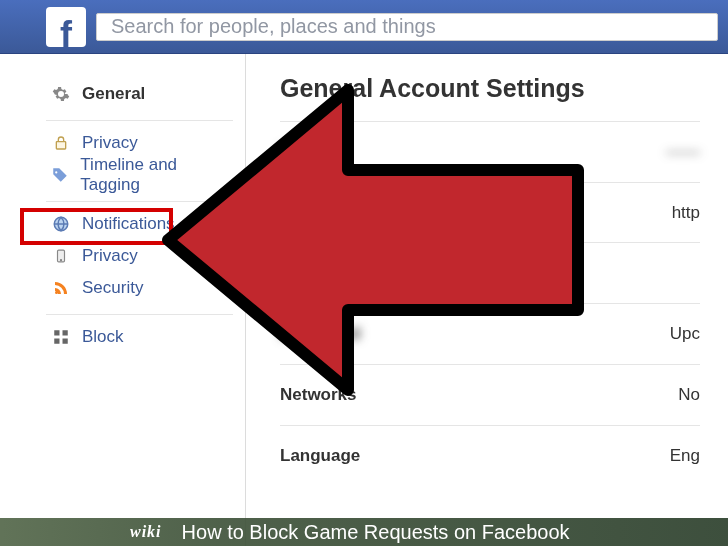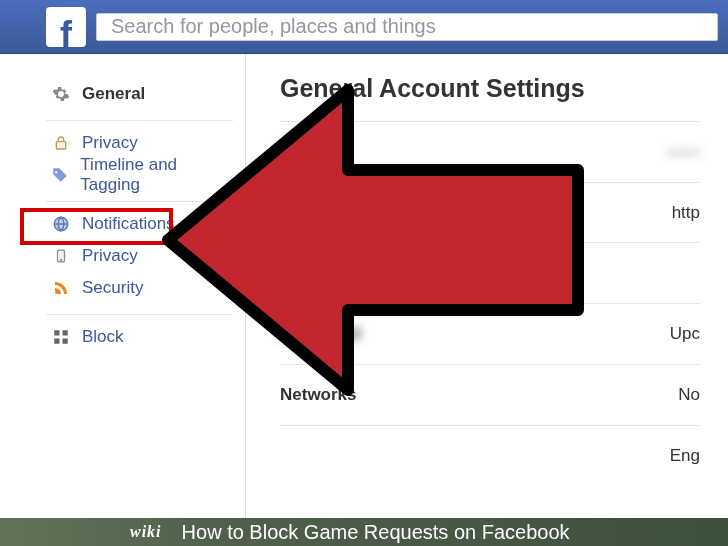--- a/index.html
+++ b/index.html
@@ -288,20 +288,21 @@
       </div>
       <div class="settings-row">
         <div class="row-label blurred">Password</div>
         <div class="row-value">Upc</div>
       </div>
       <div class="settings-row">
         <div class="row-label">Networks</div>
         <div class="row-value">No </div>
       </div>
       <div class="settings-row">
+        <div class="row-label">Language</div>
         <div class="row-value">Eng</div>
       </div>
     </div>
   </div>
 </div>
 
 <div class="highlight-box"></div>
 
 <svg class="big-arrow" viewBox="0 0 480 360">
   <polygon points="50,180 230,30 230,110 460,110 460,250 230,250 230,330" fill="#c1272d" stroke="#000" stroke-width="12" stroke-linejoin="round"></polygon>

